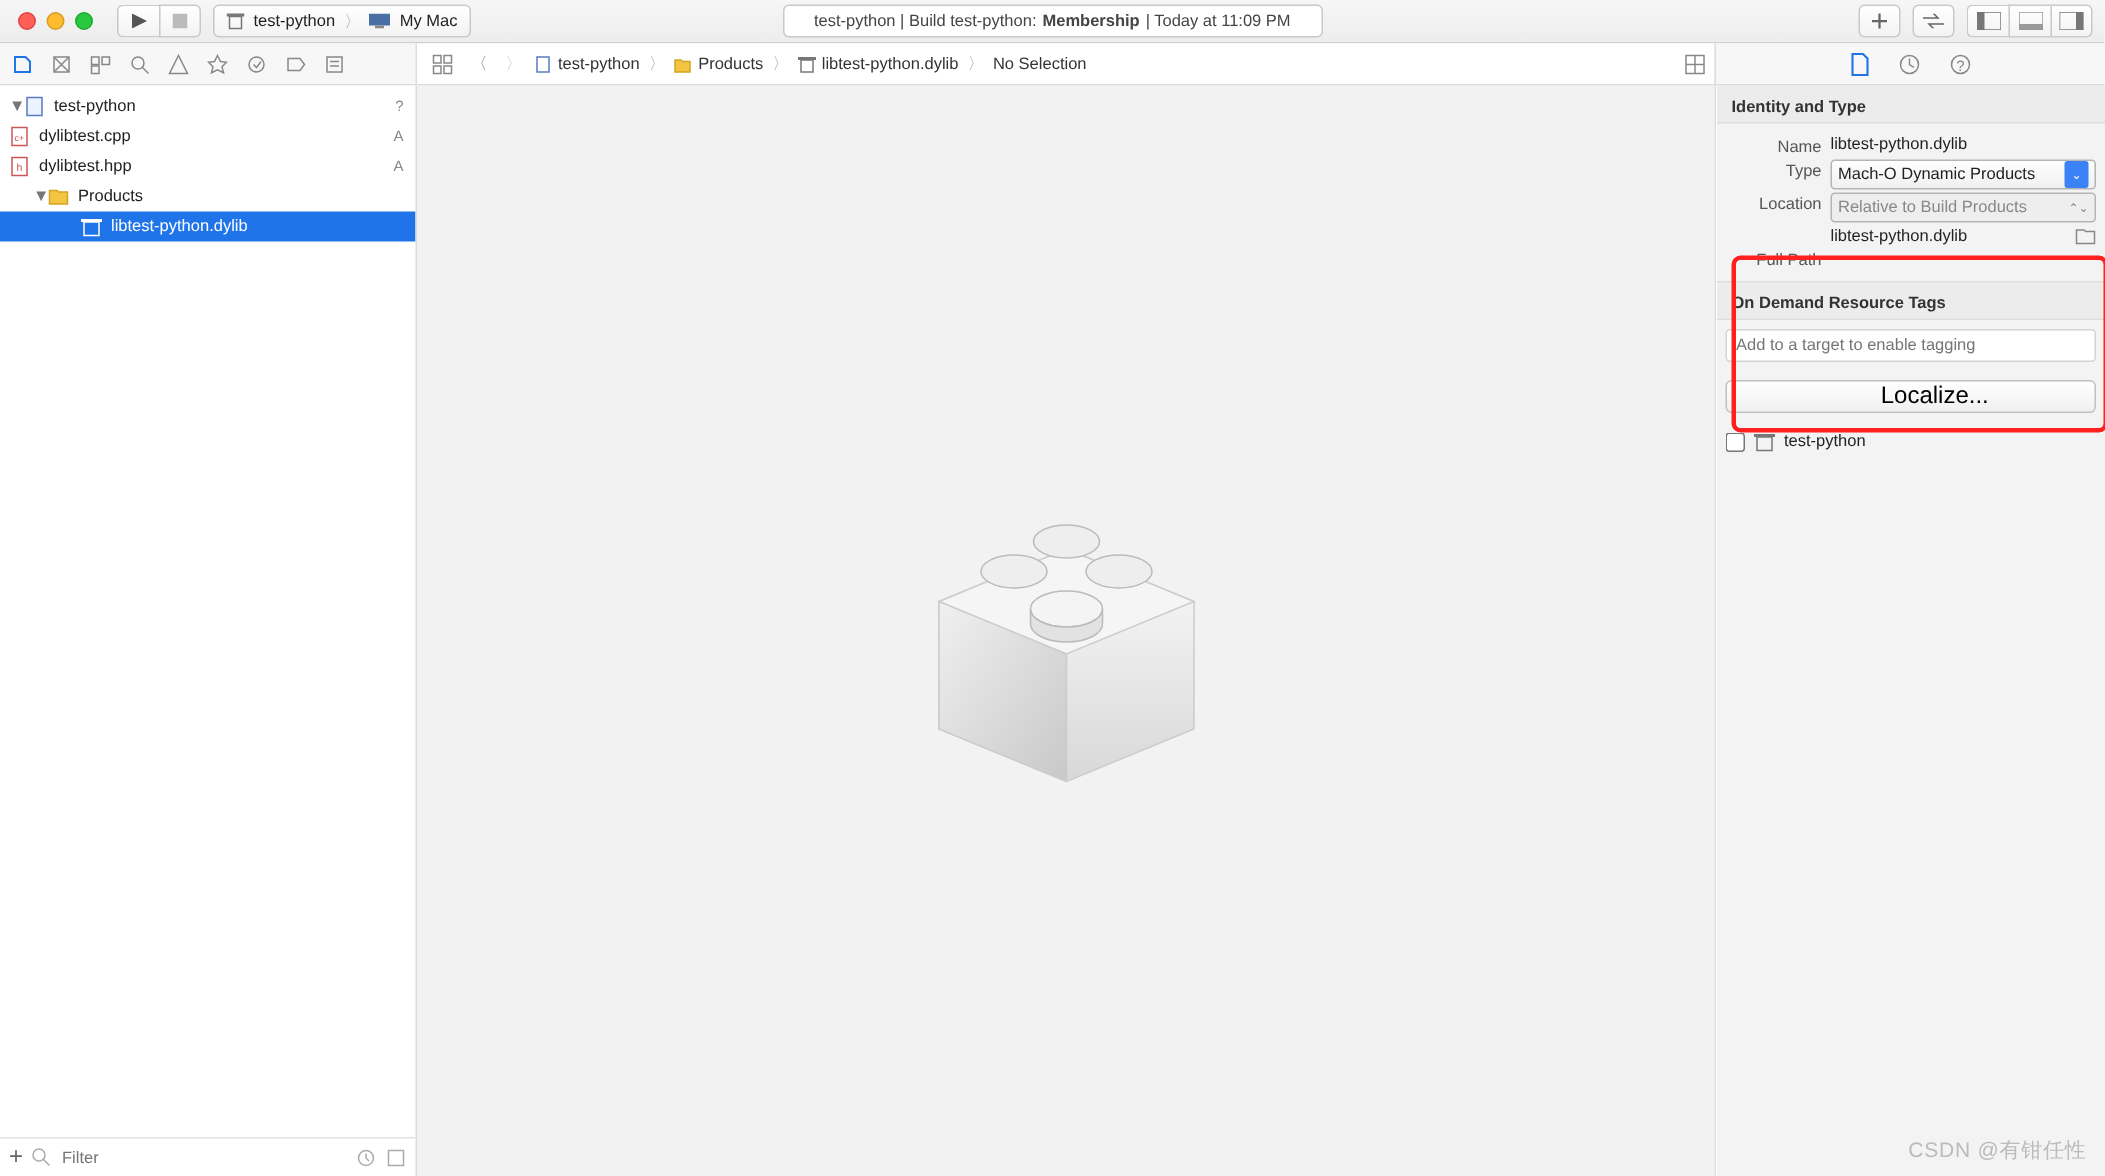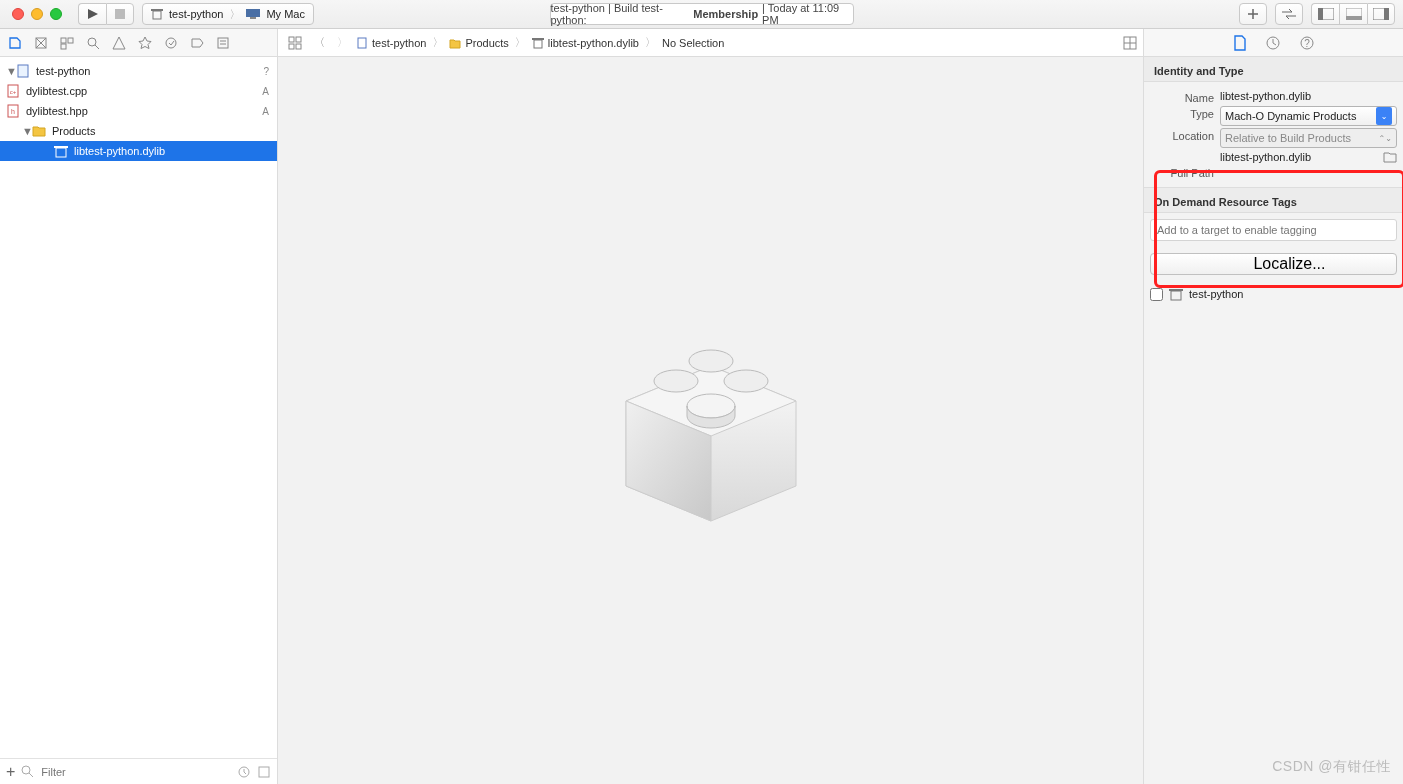--- a/index.html
+++ b/index.html
@@ -9,21 +9,21 @@
 .toolbar { height: 29px; background: linear-gradient(#f6f6f6,#ededed); border-bottom: 1px solid #d0d0d0; display: flex; align-items: center; padding: 0 8px; gap: 8px; }
 .traffic { display: flex; gap: 7px; margin-right: 8px; margin-left: 4px;}
 .traffic span { width: 12px; height: 12px; border-radius: 50%; display: block; }
 .t-red { background:#ff5f57; border:1px solid #e0443e;}
 .t-yel { background:#febc2e; border:1px solid #d89c22;}
 .t-grn { background:#28c840; border:1px solid #1aab29;}
 .segbtn { height: 22px; min-width: 28px; border: 1px solid #c9c9c9; border-radius: 4px; background: linear-gradient(#fff,#f3f3f3); display: flex; align-items: center; justify-content: center; color:#555;}
 .segbtn.join-l { border-top-right-radius:0; border-bottom-right-radius:0; border-right:none;}
 .segbtn.join-r { border-top-left-radius:0; border-bottom-left-radius:0;}
 .schemebar { height:22px; border:1px solid #c9c9c9; border-radius:4px; background:linear-gradient(#fff,#f3f3f3); display:flex; align-items:center; padding:0 8px; gap:6px; }
-.activity { position:absolute; left:50%; transform:translateX(-50%); height:22px; width:304px; border:1px solid #c9c9c9; border-radius:4px; background:#fff; display:flex; align-items:center; justify-content:center; gap:4px; color:#444; font-size:11px;}
+.activity { position:absolute; left:50%; transform:translateX(-50%); height:22px; width:360px; border:1px solid #c9c9c9; border-radius:4px; background:#fff; display:flex; align-items:center; justify-content:center; gap:4px; color:#444; font-size:11px;}
 .rightgroup { margin-left:auto; display:flex; gap:8px; }
 .panelgroup { display:flex;}
 .panelgroup .segbtn:first-child{border-top-right-radius:0;border-bottom-right-radius:0;border-right:none;}
 .panelgroup .segbtn:nth-child(2){border-radius:0;border-right:none;}
 .panelgroup .segbtn:last-child{border-top-left-radius:0;border-bottom-left-radius:0;}
 
 
 .tabrow { height:28px; border-bottom:1px solid #dcdcdc; display:flex; background:#f7f7f7;}
 .navcol { width:278px; border-right:1px solid #dcdcdc; display:flex; align-items:center; gap:8px; padding:0 8px; background:#f7f7f7;}
 .nav-ico { color:#6a6a6a; width:18px; text-align:center;}

